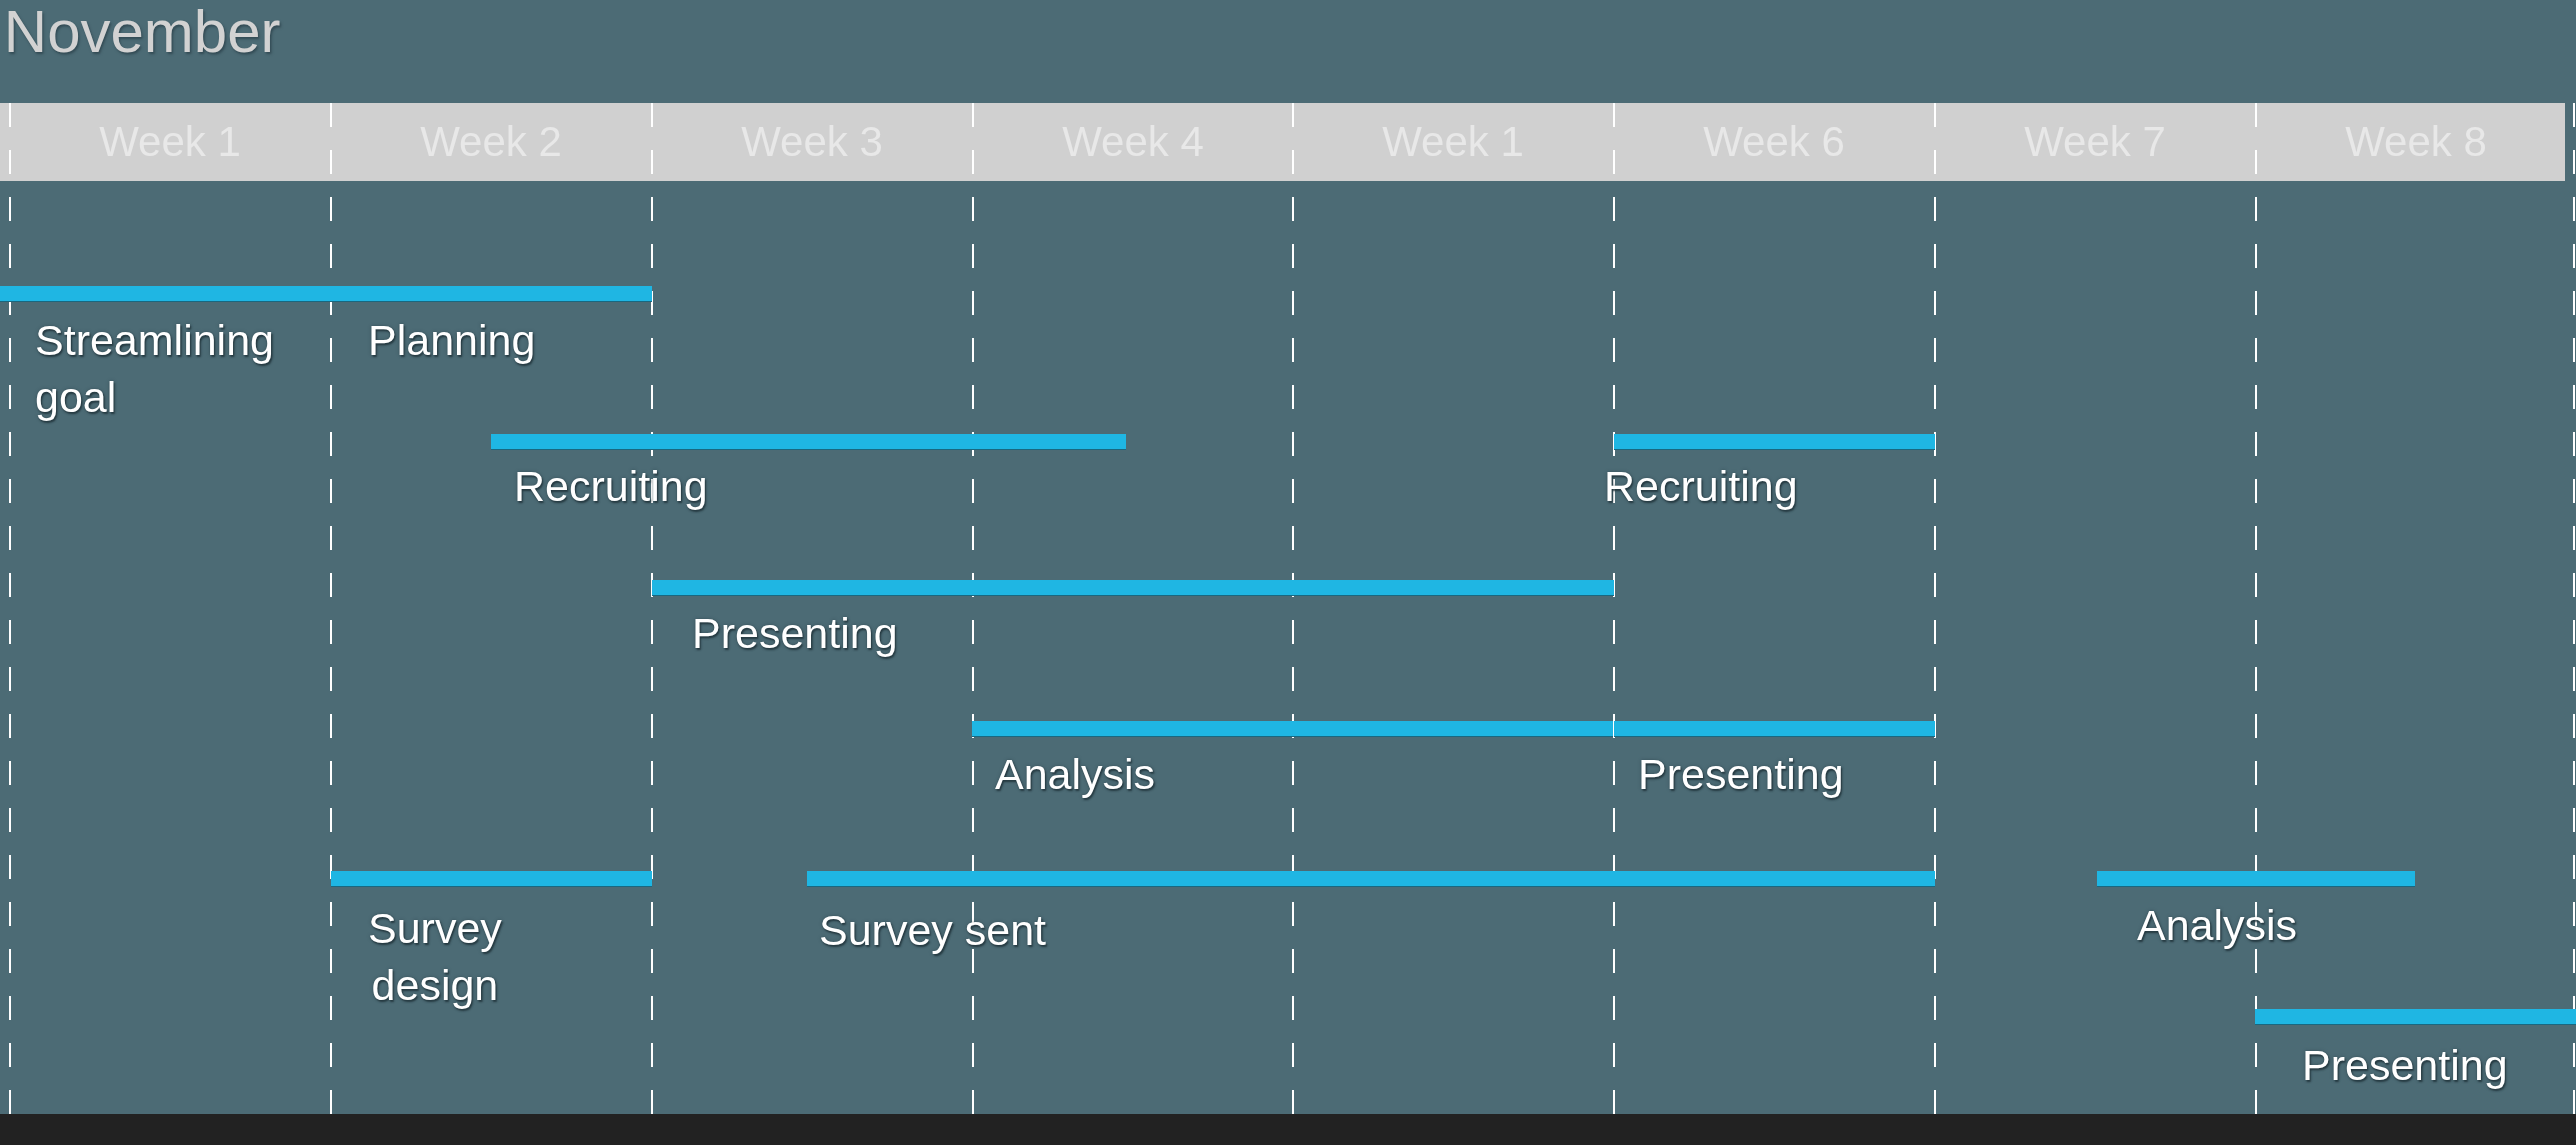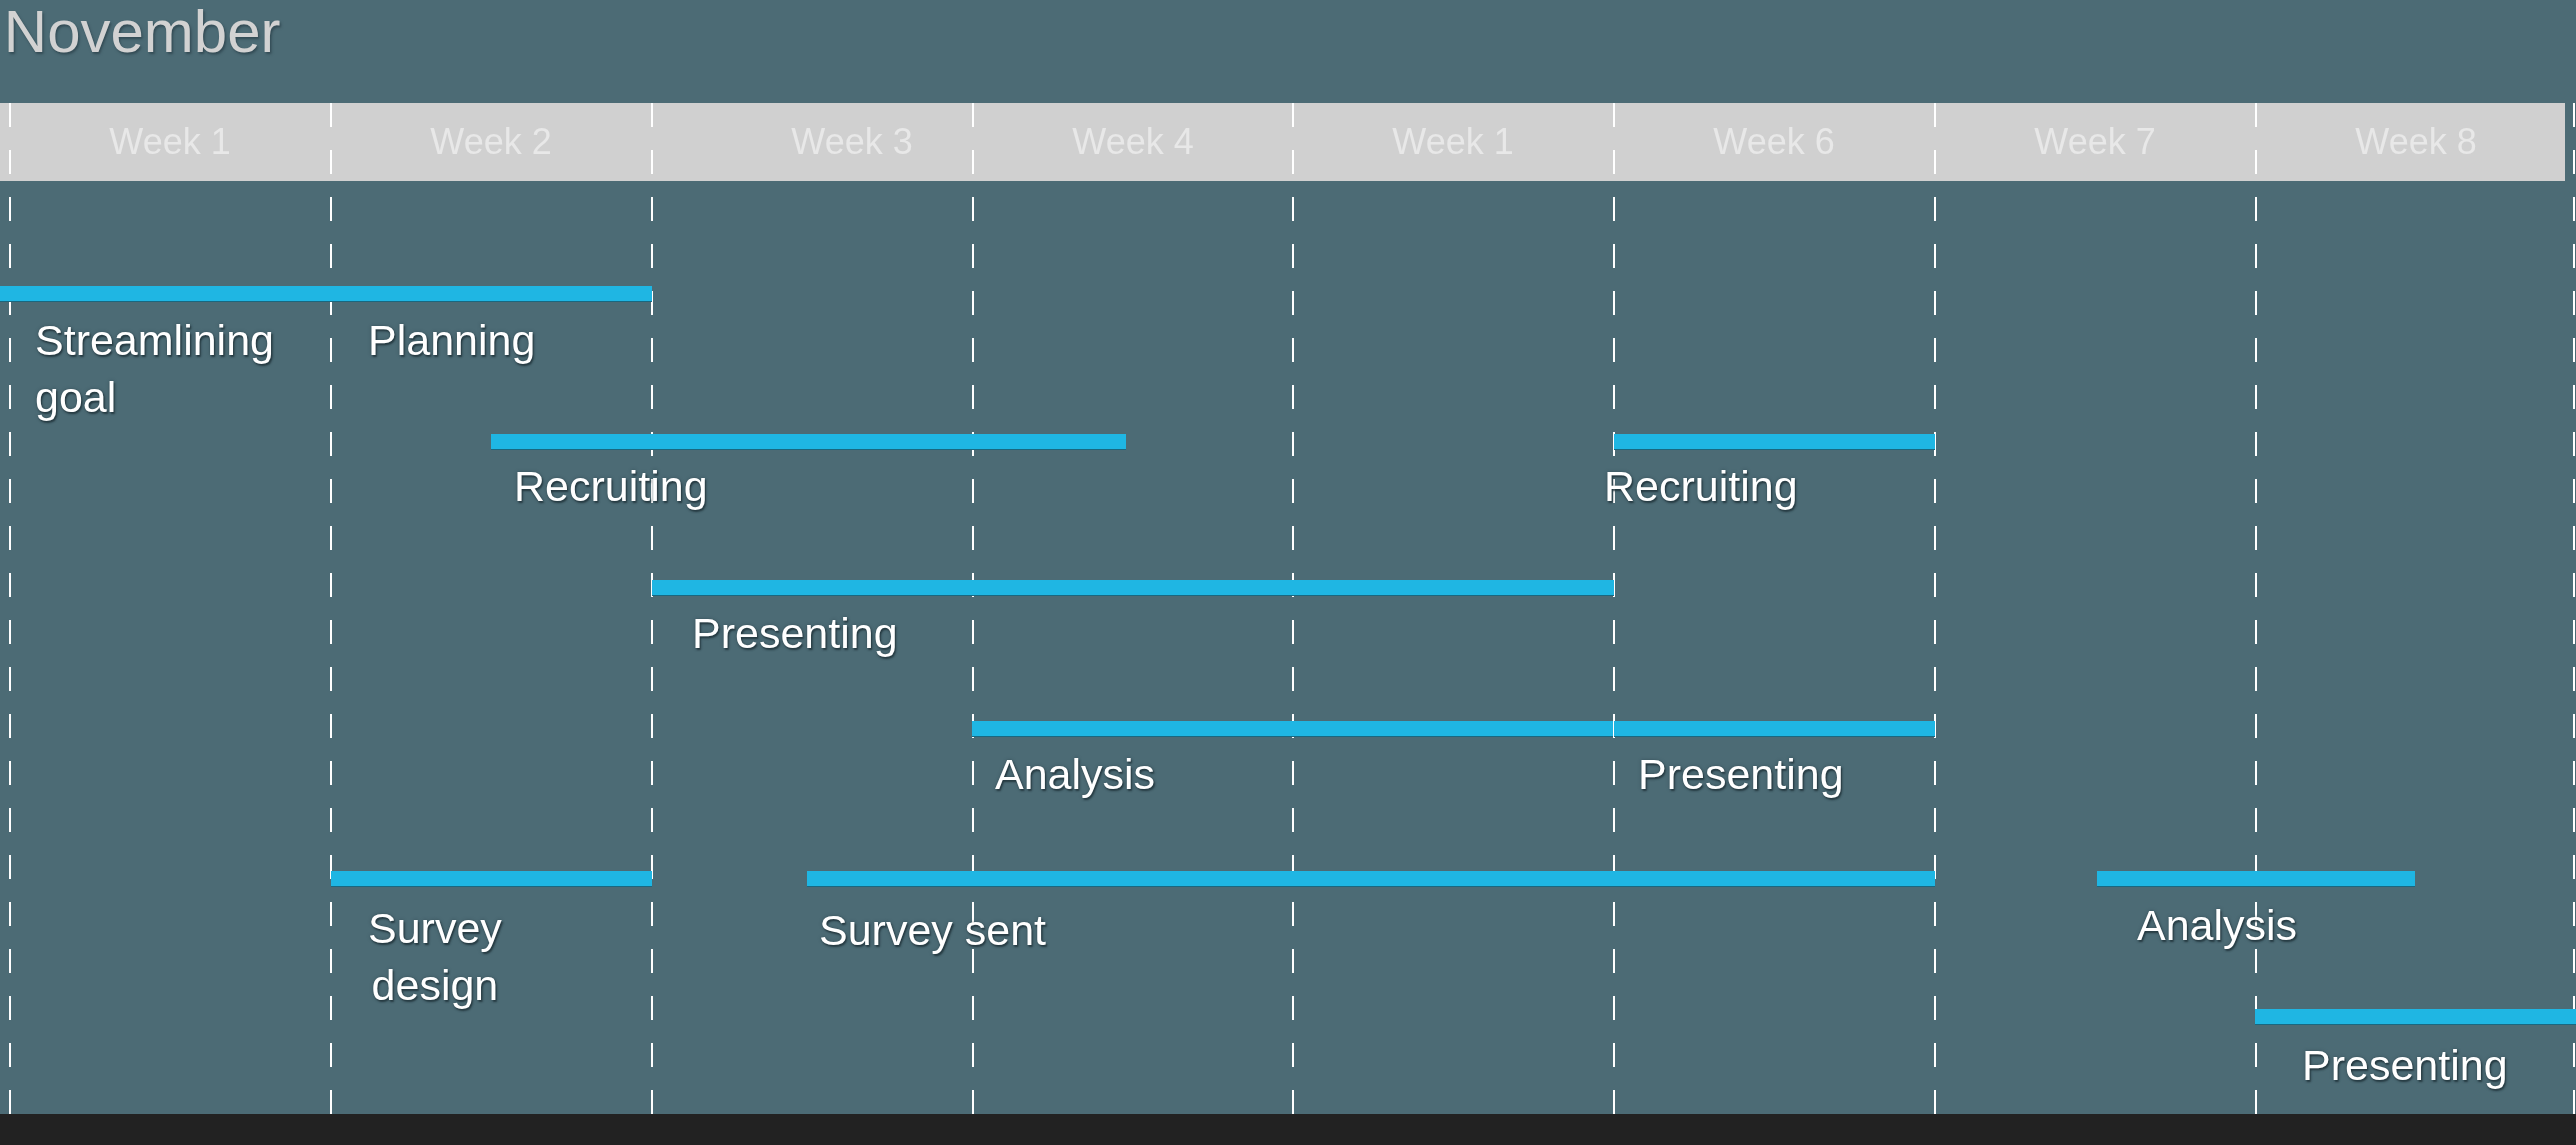--- a/index.html
+++ b/index.html
@@ -24,21 +24,21 @@
   #month-right { right: 2.5px; }
   #header-band {
     position: absolute;
     left: 0;
     background: var(--header-band, #D0D0D0);
     z-index: 1;
   }
   .week-label {
     position: absolute;
     transform: translateX(-50%);
-    font-size: 36px;
+    font-size: 42px;
     line-height: 42px;
     color: var(--week-text, rgba(255,255,255,0.5));
     white-space: nowrap;
     z-index: 3;
     text-align: center;
   }
   .gridline {
     position: absolute;
     width: 1.9px;
     background-image: repeating-linear-gradient(
@@ -75,21 +75,21 @@
 </head>
 <body>
 
 <div id="stage" style="width: 2576px; height: 1114px;">
   <div class="month-label" id="month-left">November</div>
 
   <div id="header-band" style="top: 103px; height: 78px; width: 2565px;"></div>
   <div id="week-labels">
       <div class="week-label" style="left: 170px; top: 121px;">Week 1</div>
       <div class="week-label" style="left: 491px; top: 121px;">Week 2</div>
-      <div class="week-label" style="left: 812px; top: 121px; margin-left: 40px;">Week 3</div>
+      <div class="week-label" style="left: 812px; top: 121px;">Week 3</div>
       <div class="week-label" style="left: 1133px; top: 121px;">Week 4</div>
       <div class="week-label" style="left: 1453px; top: 121px;">Week 1</div>
       <div class="week-label" style="left: 1774px; top: 121px;">Week 6</div>
       <div class="week-label" style="left: 2095px; top: 121px;">Week 7</div>
       <div class="week-label" style="left: 2416px; top: 121px;">Week 8</div>
     </div>
   <div id="gridlines">
       <div class="gridline" style="left: 9.4px; top: 103px; height: 1043px; width: 1.9px;"></div>
       <div class="gridline" style="left: 330px; top: 103px; height: 1043px; width: 1.9px;"></div>
       <div class="gridline" style="left: 651px; top: 103px; height: 1043px; width: 1.9px;"></div>

